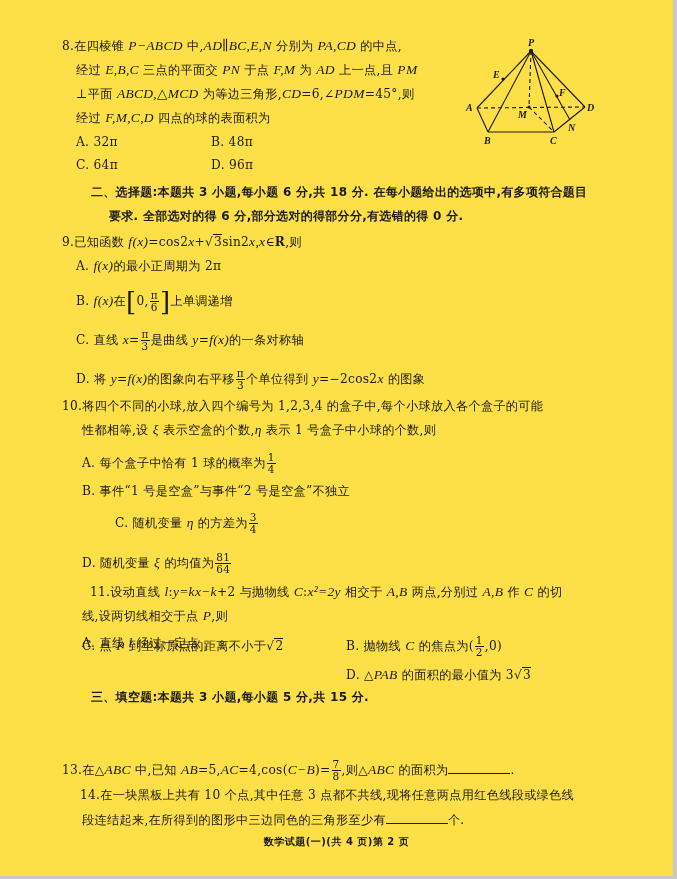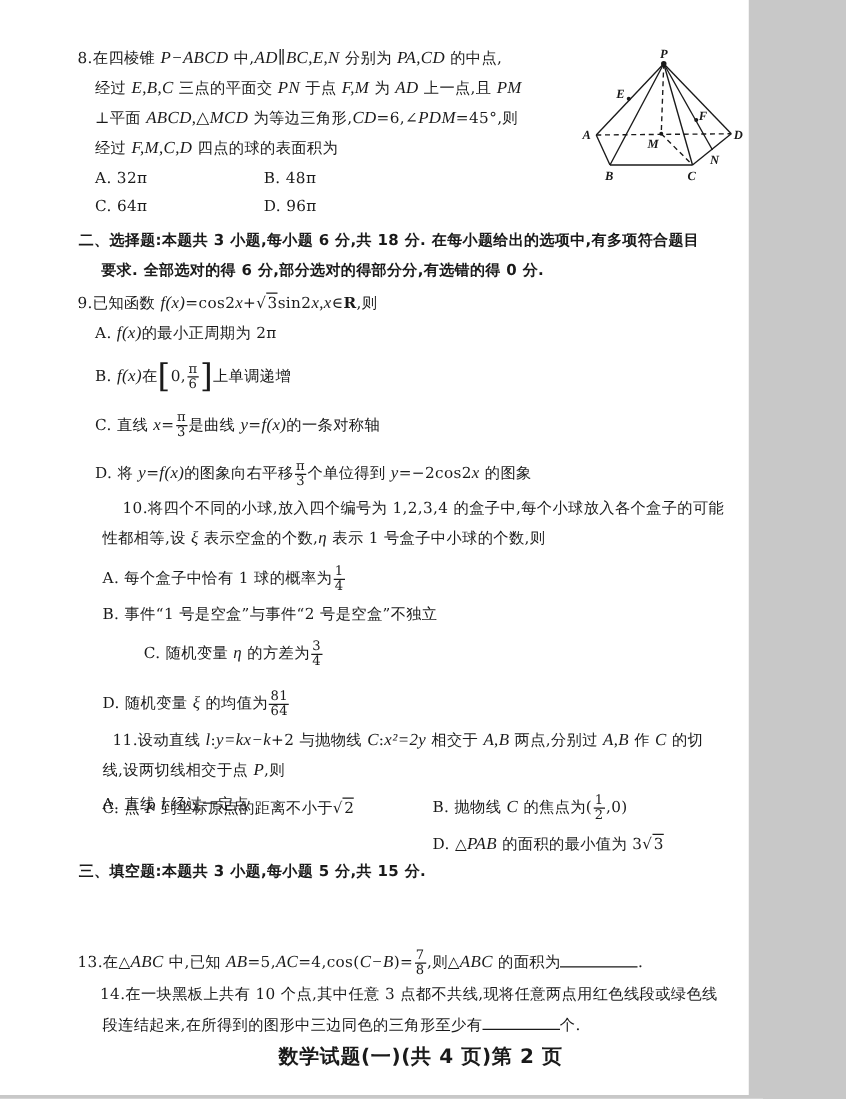--- a/index.html
+++ b/index.html
@@ -3,40 +3,40 @@
 <meta charset="utf-8">
 <style>
   html, body { margin: 0; padding: 0; }
   body {
     width: 677px; height: 879px; position: relative; overflow: hidden;
     background: #c8c8c8;
     font-family: "DejaVu Serif", "Liberation Serif", serif;
     color: #1a1a1a;
   }
   .paper {
-    position: absolute; left: 0; top: 0; width: 599px; height: 876px;
-    background: #ffffff;
+    position: absolute; left: 0; top: 0; width: 673px; height: 876px;
+    background: #fde047;
   }
   .ln {
     position: absolute; white-space: nowrap; font-size: 12.2px; line-height: 16px;
     letter-spacing: 0.3px;
   }
-  .bold { font-weight: bold; font-family: "DejaVu Sans", "Liberation Sans", sans-serif; font-size: 12px; }
+  .bold { font-weight: bold; font-family: "DejaVu Sans", "Liberation Sans", sans-serif; font-size: 12px; margin-left: 28px; }
   i.v { font-style: italic; font-family: "Liberation Serif", "DejaVu Serif", serif; font-size: 13.5px; }
   .frac {
     display: inline-block; vertical-align: middle; text-align: center;
     font-size: 10.5px; line-height: 11px; margin: 0 1px;
   }
   .frac > span { display: block; }
   .frac > span.num { border-bottom: 1px solid #1a1a1a; padding: 0 1px; }
   .blank { display: inline-block; width: 62px; border-bottom: 1px solid #1a1a1a; height: 12px; vertical-align: baseline; }
   .bracket { font-size: 26px; line-height: 16px; vertical-align: middle; font-weight: 100; }
   .sqrt { border-top: 1px solid #1a1a1a; padding-left: 1px; }
   .diagram { position: absolute; left: 455px; top: 28px; width: 160px; height: 125px; }
-  .footer { position: absolute; left: 0; width: 673px; text-align: center; font-size: 16px; font-weight: bold; font-family: "DejaVu Sans", "Liberation Sans", sans-serif; letter-spacing: 0.5px; }
+  .footer { position: absolute; left: 0; width: 673px; text-align: center; font-size: 10px; font-weight: bold; font-family: "DejaVu Sans", "Liberation Sans", sans-serif; letter-spacing: 0.5px; }
 </style>
 </head>
 <body>
 
 <div class="paper">
 
   <div>
     <div class="ln" style="left:62px; top:38px;">
       <span>8.</span><span>在四棱锥 </span><i class="v">P−ABCD</i><span> 中,</span><i class="v">AD∥BC,E,N</i><span> 分别为 </span><i class="v">PA,CD</i><span> 的中点,</span>
     </div>
@@ -105,21 +105,21 @@
     </div>
     <div class="ln" style="left:76px; top:329px;">
       <span>C. 直线 </span><i class="v">x</i><span>=</span><span class="frac"><span class="num">π</span><span>3</span></span><span>是曲线 </span><i class="v">y</i><span>=</span><i class="v">f(x)</i><span>的一条对称轴</span>
     </div>
     <div class="ln" style="left:76px; top:368px;">
       <span>D. 将 </span><i class="v">y</i><span>=</span><i class="v">f(x)</i><span>的图象向右平移</span><span class="frac"><span class="num">π</span><span>3</span></span><span>个单位得到 </span><i class="v">y</i><span>=−2cos2</span><i class="v">x</i><span> 的图象</span>
     </div>
   </div>
 
   <div>
-    <div class="ln" style="left:62px; top:398px;margin-left:36px;">
+    <div class="ln" style="left:62px; top:398px;">
       <span>10.</span><span>将四个不同的小球,放入四个编号为 1,2,3,4 的盒子中,每个小球放入各个盒子的可能</span>
     </div>
     <div class="ln" style="left:82px; top:422px;">
       <span>性都相等,设 </span><i class="v">ξ</i><span> 表示空盒的个数,</span><i class="v">η</i><span> 表示 1 号盒子中小球的个数,则</span>
     </div>
     <div class="ln" style="left:82px; top:452px;">
       <span>A. 每个盒子中恰有 1 球的概率为</span><span class="frac"><span class="num">1</span><span>4</span></span>
     </div>
     <div class="ln" style="left:82px; top:483px;">B. 事件“1 号是空盒”与事件“2 号是空盒”不独立</div>
     <div class="ln" style="left:82px; top:512px;margin-left:33px;">

